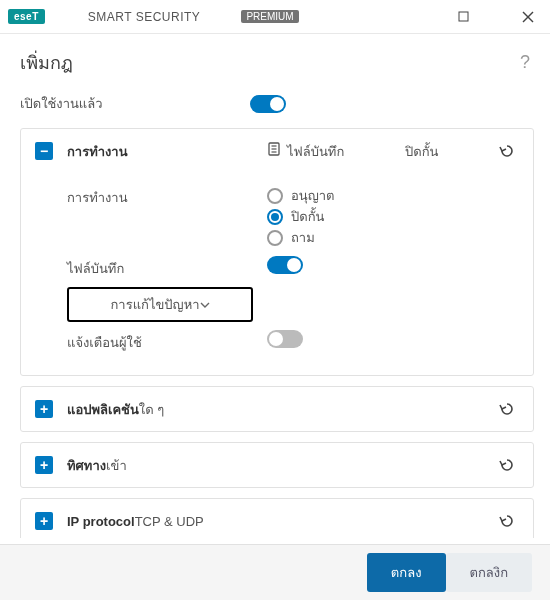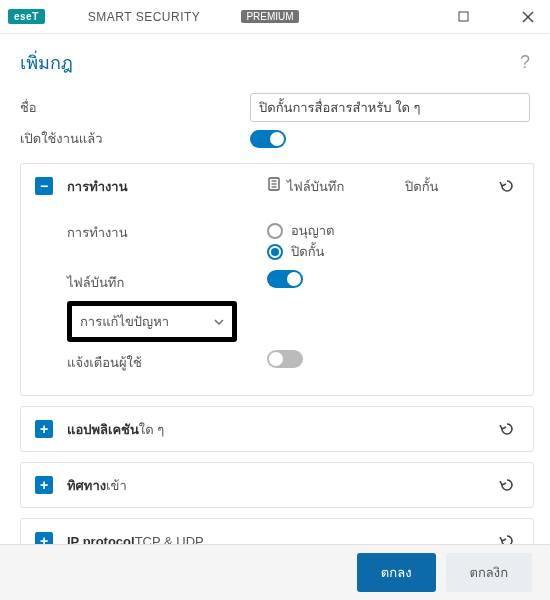--- a/index.html
+++ b/index.html
@@ -4,21 +4,21 @@
 <style>
 * { box-sizing: border-box; margin: 0; padding: 0; font-family: "Segoe UI", Tahoma, sans-serif; }
 body { width: 550px; height: 600px; background: #fff; overflow: hidden; position: relative; }
 .titlebar { height: 34px; display: flex; align-items: center; padding: 0 8px; border-bottom: 1px solid #e8e8e8; gap: 37px; }
 .brand-badge { background: #0a9396; color: #fff; font-size: 10px; font-weight: bold; padding: 2px 6px; border-radius: 2px; letter-spacing: 0.5px; }
 .brand-text { margin-left: 6px; font-size: 12px; color: #555; letter-spacing: 0.5px; }
 .brand-premium { background: #737373; color: #fff; font-size: 10px; padding: 1px 5px; margin-left: 4px; border-radius: 2px; }
 .titlebar-spacer { flex: 1; }
 .win-btn { width: 28px; height: 28px; display: flex; align-items: center; justify-content: center; cursor: pointer; color: #444; }
 .header { padding: 14px 20px 10px; display: flex; align-items: center; }
-.header h1 { font-size: 18px; font-weight: 400; color: #0369a1; flex: 1; }
+.header h1 { font-size: 18px; font-weight: 400; color: #404040; flex: 1; }
 .help { font-size: 18px; color: #999; cursor: pointer; }
 .form-area { padding: 0 20px 8px 20px; }
 .row { display: flex; align-items: center; margin: 6px 0; }
 .row-label { flex: 0 0 230px; font-size: 13px; color: #555; }
 .text-input { flex: 1; border: 1px solid #ccc; border-radius: 3px; padding: 6px 8px; font-size: 13px; color: #444; }
 .toggle { width: 36px; height: 18px; border-radius: 10px; position: relative; cursor: pointer; }
 .toggle.on { background: #0079c1; }
 .toggle.off { background: #bbb; }
 .toggle::after { content: ""; position: absolute; width: 14px; height: 14px; background: #fff; border-radius: 50%; top: 2px; }
 .toggle.on::after { right: 2px; }
@@ -33,27 +33,27 @@
 .revert { width: 24px; height: 24px; display: flex; align-items: center; justify-content: center; cursor: pointer; color: #555; }
 .card-body { padding: 4px 14px 14px 46px; }
 .body-row { display: flex; align-items: flex-start; margin: 8px 0; }
 .body-label { flex: 0 0 200px; font-size: 13px; color: #555; padding-top: 2px; }
 .body-ctrl { flex: 1; }
 .radio-group { display: flex; flex-direction: column; }
 .radio-opt { display: flex; align-items: center; gap: 8px; font-size: 13px; color: #555; cursor: pointer; }
 .radio { width: 16px; height: 16px; border: 2px solid #999; border-radius: 50%; position: relative; }
 .radio.checked { border-color: #0079c1; }
 .radio.checked::after { content: ""; position: absolute; width: 8px; height: 8px; background: #0079c1; border-radius: 50%; top: 2px; left: 2px; }
-.select { width: 170px; border: 5px solid #000000; border-radius: 3px; padding: 5px 8px; font-size: 13px; color: #555; display: flex; align-items: center; justify-content: space-between; cursor: pointer; background: #fff; }
+.select { width: 186px; border: 2px solid #000000; border-radius: 3px; padding: 5px 8px; font-size: 13px; color: #555; display: flex; align-items: center; justify-content: center; cursor: pointer; background: #fff; }
 .head-cols { display: flex; flex: 1; align-items: center; }
 .col-left { flex: 0 0 200px; }
 .col-mid { flex: 1; text-align: left; display: flex; align-items: center; gap: 6px; }
 .col-right { flex: 0 0 90px; text-align: left; }
 .log-icon { color: #555; }
-.footer { position: absolute; bottom: 0; left: 0; right: 0; height: 56px; background: #f5f5f5; border-top: 1px solid #e1e1e1; display: flex; align-items: center; justify-content: flex-end; padding: 0 18px; gap: 10px; }
+.footer { position: absolute; bottom: 0; left: 0; right: 0; height: 56px; background: #f5f5f5; border-top: 1px solid #e1e1e1; display: flex; align-items: center; justify-content: flex-end; padding: 0 18px; }
 .btn { padding: 9px 24px; border-radius: 3px; font-size: 13px; cursor: pointer; border: none; }
 .btn-primary { background: #0d6aa8; color: #fff; }
 .btn-secondary { background: #e9edf0; color: #556; }
 .scroll::-webkit-scrollbar { width: 6px; }
 .scroll::-webkit-scrollbar-thumb { background: #ccc; border-radius: 3px; }
 </style>
 </head>
 <body>
 
 <div class="titlebar">
@@ -73,24 +73,20 @@
       </svg>
   </div>
 </div>
 
 <div class="header">
   <h1>เพิ่มกฎ</h1>
   <span class="help">?</span>
 </div>
 
 <div class="form-area">
-  <div class="row">
-    <div class="row-label">ชื่อ</div>
-    <input class="text-input" value="ปิดกั้นการสื่อสารสำหรับ ใด ๆ" style="">
-  </div>
   <div class="row">
     <div class="row-label">เปิดใช้งานแล้ว</div>
     <div class="toggle on"></div>
   </div>
 </div>
 
 <div class="scroll">
 
   <div class="card">
     <div class="card-head">
@@ -122,20 +118,24 @@
         <div class="body-label">การทำงาน</div>
         <div class="body-ctrl radio-group">
           <div class="radio-opt">
               <span class="radio"></span>
               <span>อนุญาต</span>
             </div>
           <div class="radio-opt">
               <span class="radio checked"></span>
               <span>ปิดกั้น</span>
             </div>
+          <div class="radio-opt">
+              <span class="radio"></span>
+              <span>ถาม</span>
+            </div>
         </div>
       </div>
       <div class="body-row">
         <div class="body-label">ไฟล์บันทึก</div>
         <div class="body-ctrl">
             <div class="toggle on"></div>
           </div>
       </div>
       <div class="body-row">
         <div class="body-ctrl">

